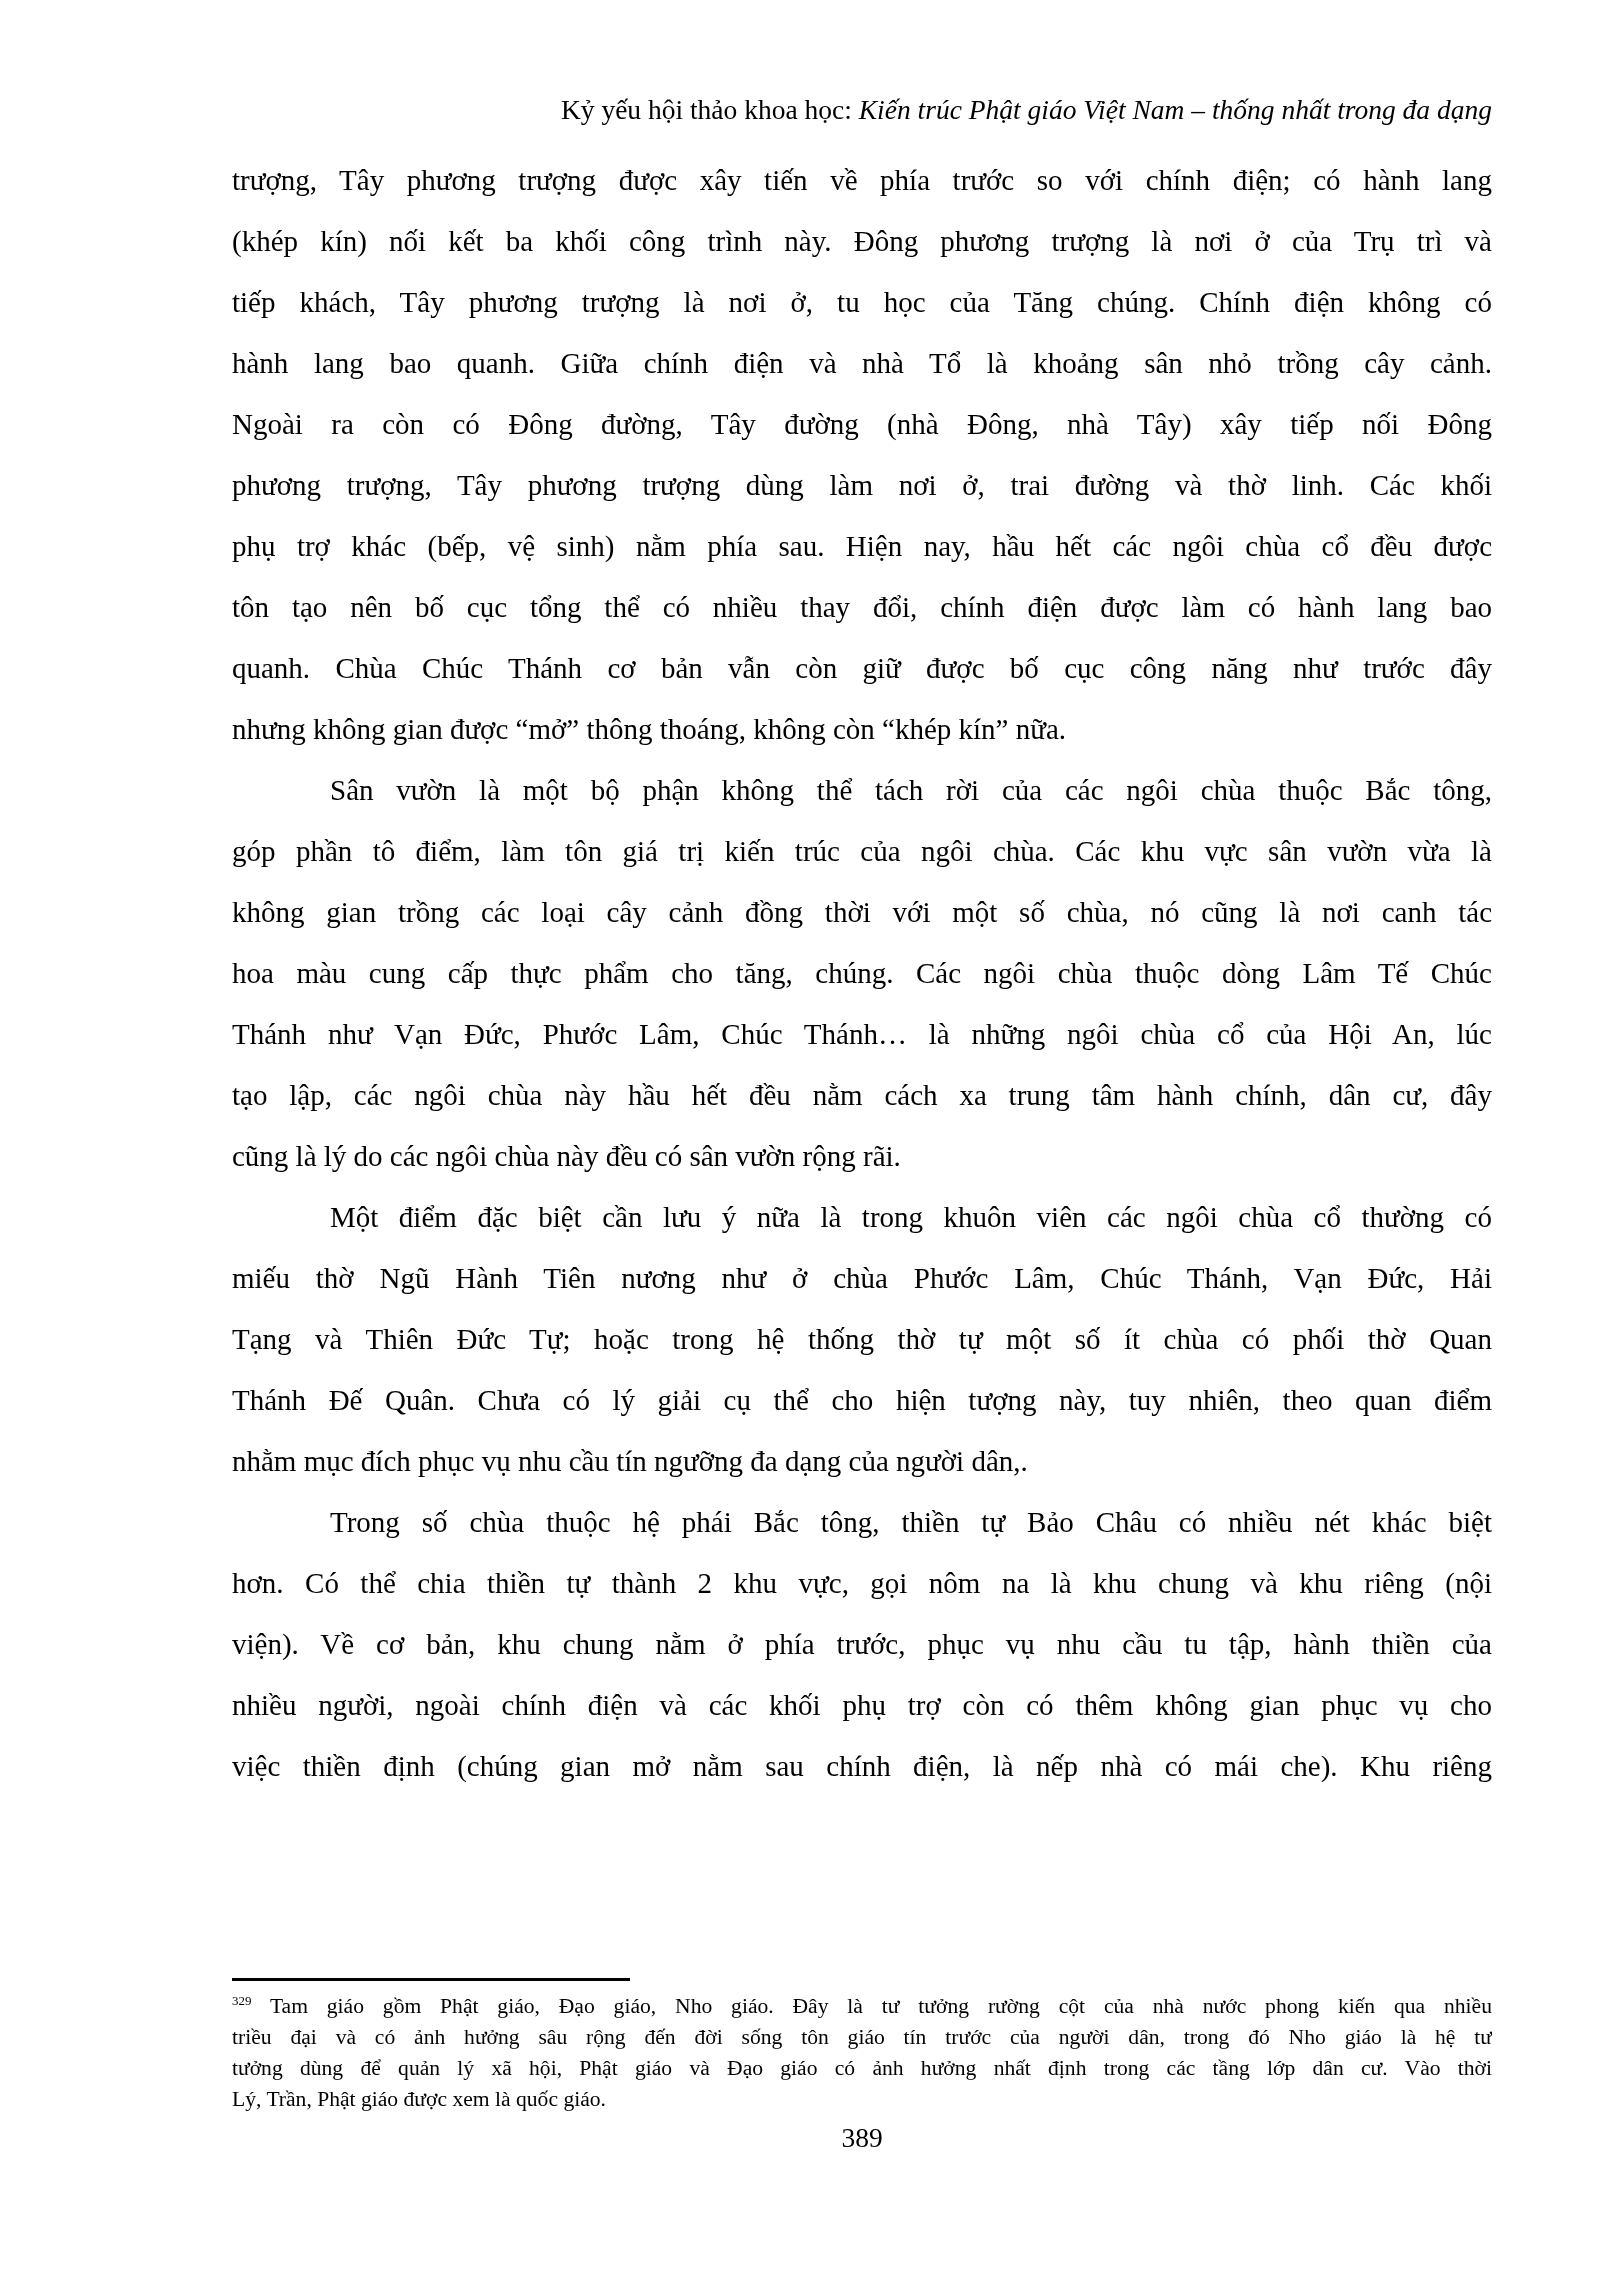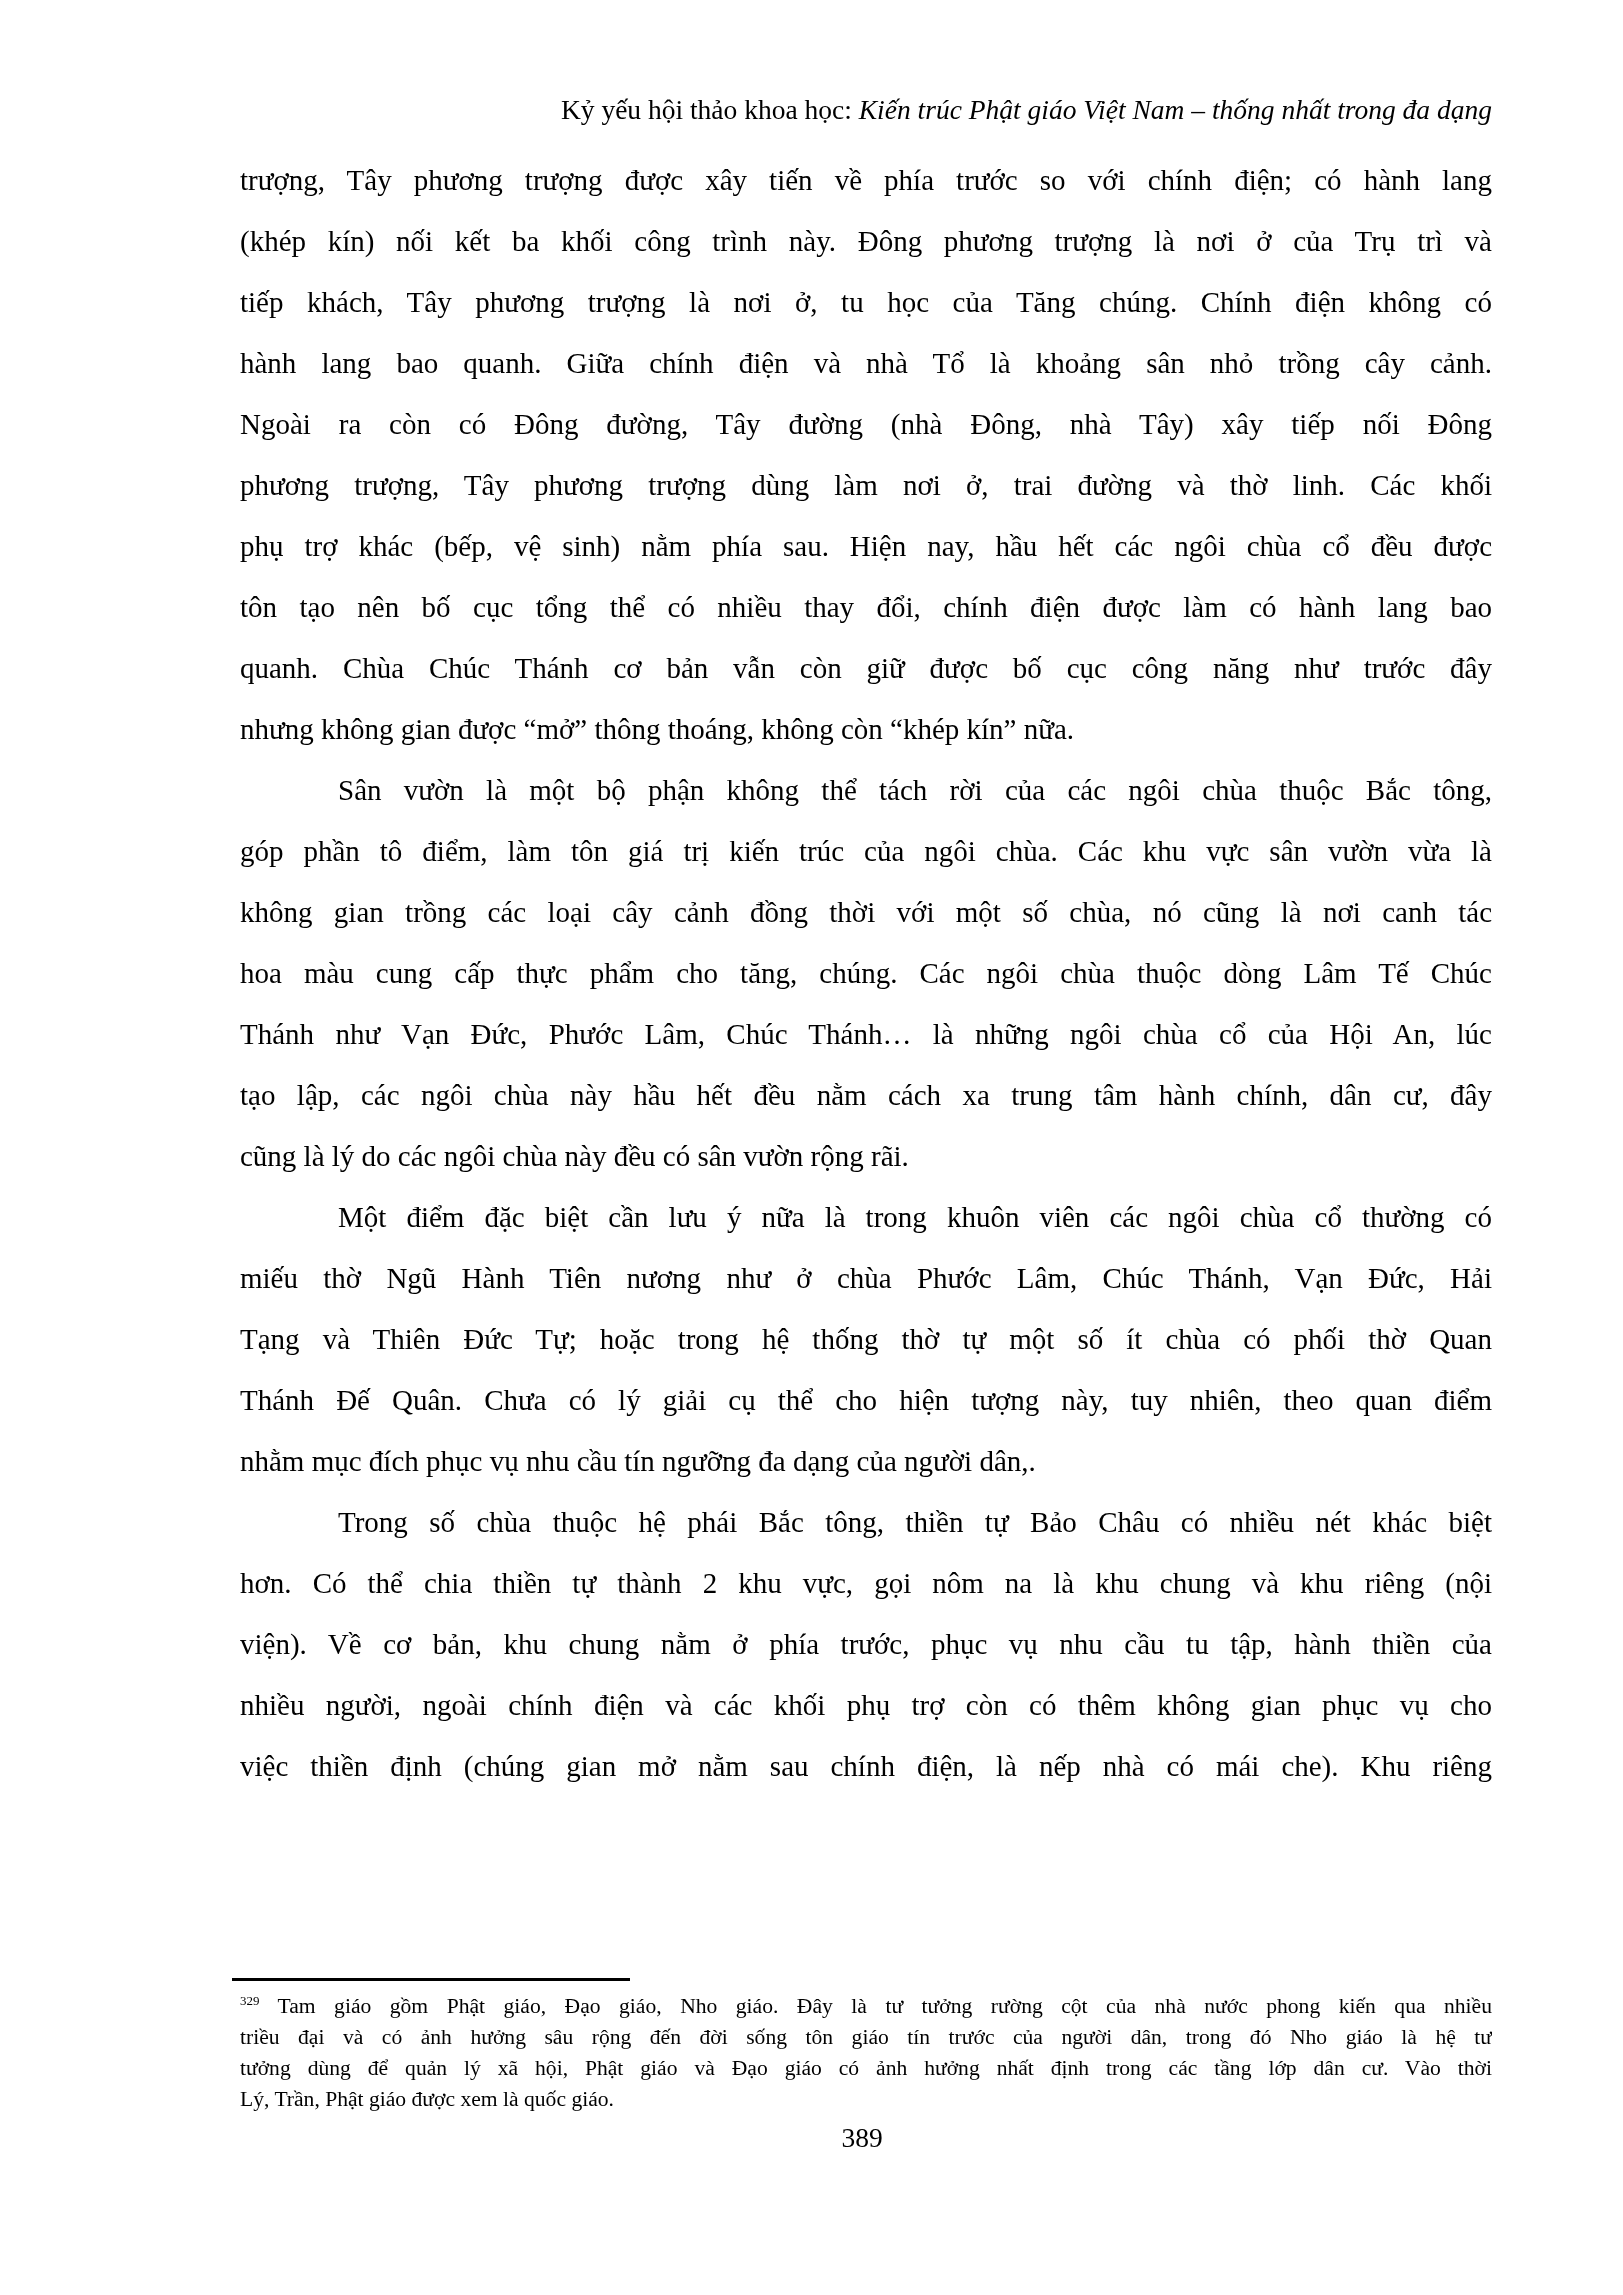--- a/index.html
+++ b/index.html
@@ -36,21 +36,20 @@
     left: 232px;
     width: 1260px;
     font-size: 29px;
   }
   .line {
     height: 61px;
     line-height: 61px;
     text-align: justify;
     text-align-last: justify;
     overflow: hidden;
-    margin-left: 8px;
   }
   .line.noj {
     text-align: right;
     text-align-last: left;
   }
   .line.indent { text-indent: 98px; }
   .sup {
     vertical-align: super;
     font-size: 0.60em;
     line-height: 0;

